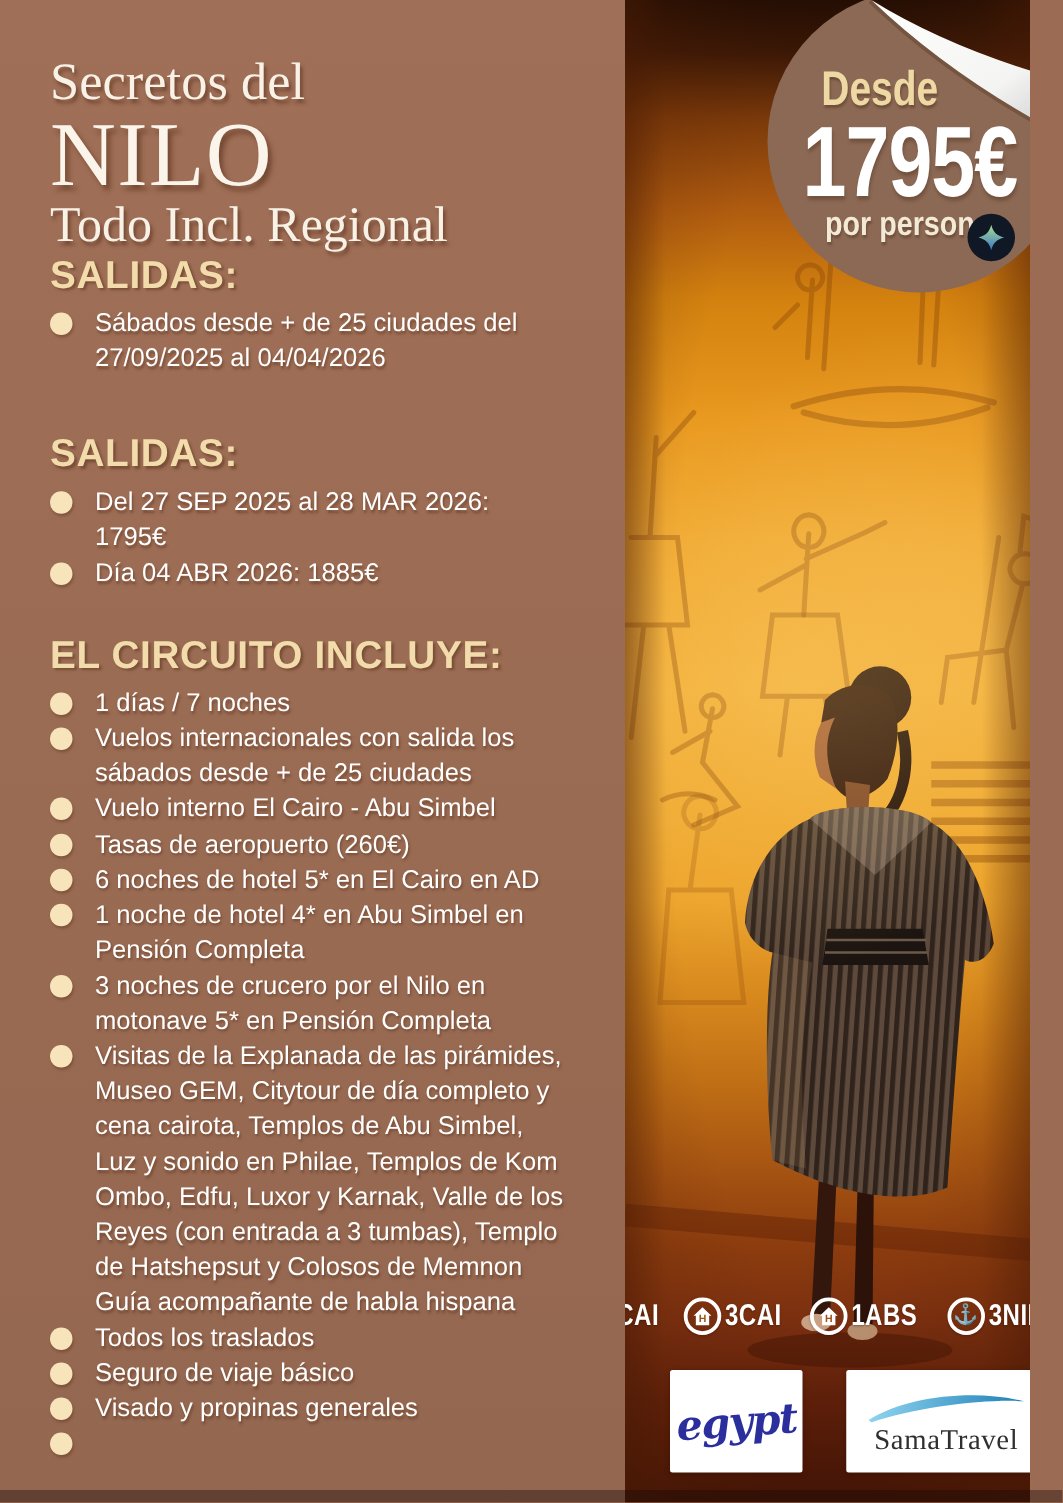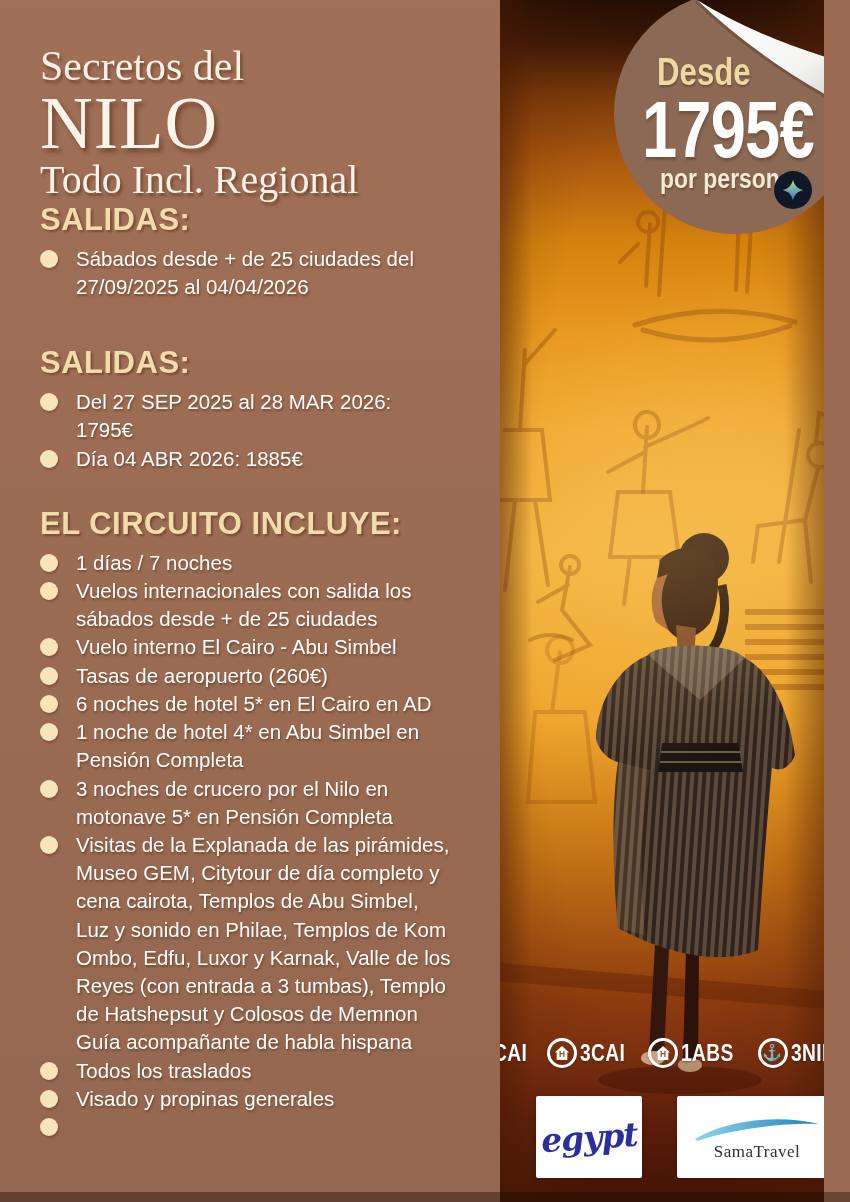--- a/index.html
+++ b/index.html
@@ -70,21 +70,21 @@
   .iti-label .cond{transform:scaleX(.8);letter-spacing:.5px;}
 
   
   .logo-box{position:absolute;top:1096px;height:82px;background:#ffffff;border-radius:2px;
     display:flex;flex-direction:column;align-items:center;justify-content:center;
     box-shadow:0 1px 4px rgba(40,10,0,.35);}
   .logo-egypt{left:36px;width:106px;}
   .egypt-text{font-family:"DejaVu Serif",serif;font-style:italic;font-weight:700;font-size:33px;
     color:#2b2f9e;transform:rotate(-4deg);letter-spacing:-1px;line-height:1;}
   .logo-sama{left:177px;width:160px;}
-  .sama-text{font-family:"Liberation Serif",serif;font-size:17px;color:#2f2f2f;line-height:1;
+  .sama-text{font-family:"Liberation Serif",serif;font-size:23px;color:#2f2f2f;line-height:1;
     letter-spacing:.5px;margin-top:2px;}
   .bottom-strip{position:absolute;left:0;right:0;bottom:0;height:10px;background:rgba(25,10,4,.4);}
 </style>
 </head>
 <body>
 
 <div class="page">
 
   <div class="left-panel">
     <div>
@@ -113,20 +113,21 @@
       <ul class="blist">
         <li>1 días / 7 noches</li>
         <li>Vuelos internacionales con salida los sábados desde + de 25 ciudades</li>
         <li>Vuelo interno El Cairo - Abu Simbel</li>
         <li>Tasas de aeropuerto (260€)</li>
         <li>6 noches de hotel 5* en El Cairo en AD</li>
         <li>1 noche de hotel 4* en Abu Simbel en Pensión Completa</li>
         <li>3 noches de crucero por el Nilo en motonave 5* en Pensión Completa</li>
         <li>Visitas de la Explanada de las pirámides, Museo GEM, Citytour de día completo y cena cairota, Templos de Abu Simbel, Luz y sonido en Philae, Templos de Kom Ombo, Edfu, Luxor y Karnak, Valle de los Reyes (con entrada a 3 tumbas), Templo de Hatshepsut y Colosos de Memnon Guía acompañante de habla hispana</li>
         <li>Todos los traslados</li>
+        <li>Seguro de viaje básico</li>
         <li>Visado y propinas generales</li>
         <li></li>
       </ul>
     </div>
   </div>
 
   <div class="photo-panel">
 
     <svg class="relief-svg" width="350" height="1202" viewBox="0 0 350 1202">
       <g stroke="#8a4408" stroke-opacity=".38" fill="none" stroke-width="4" stroke-linecap="round">

